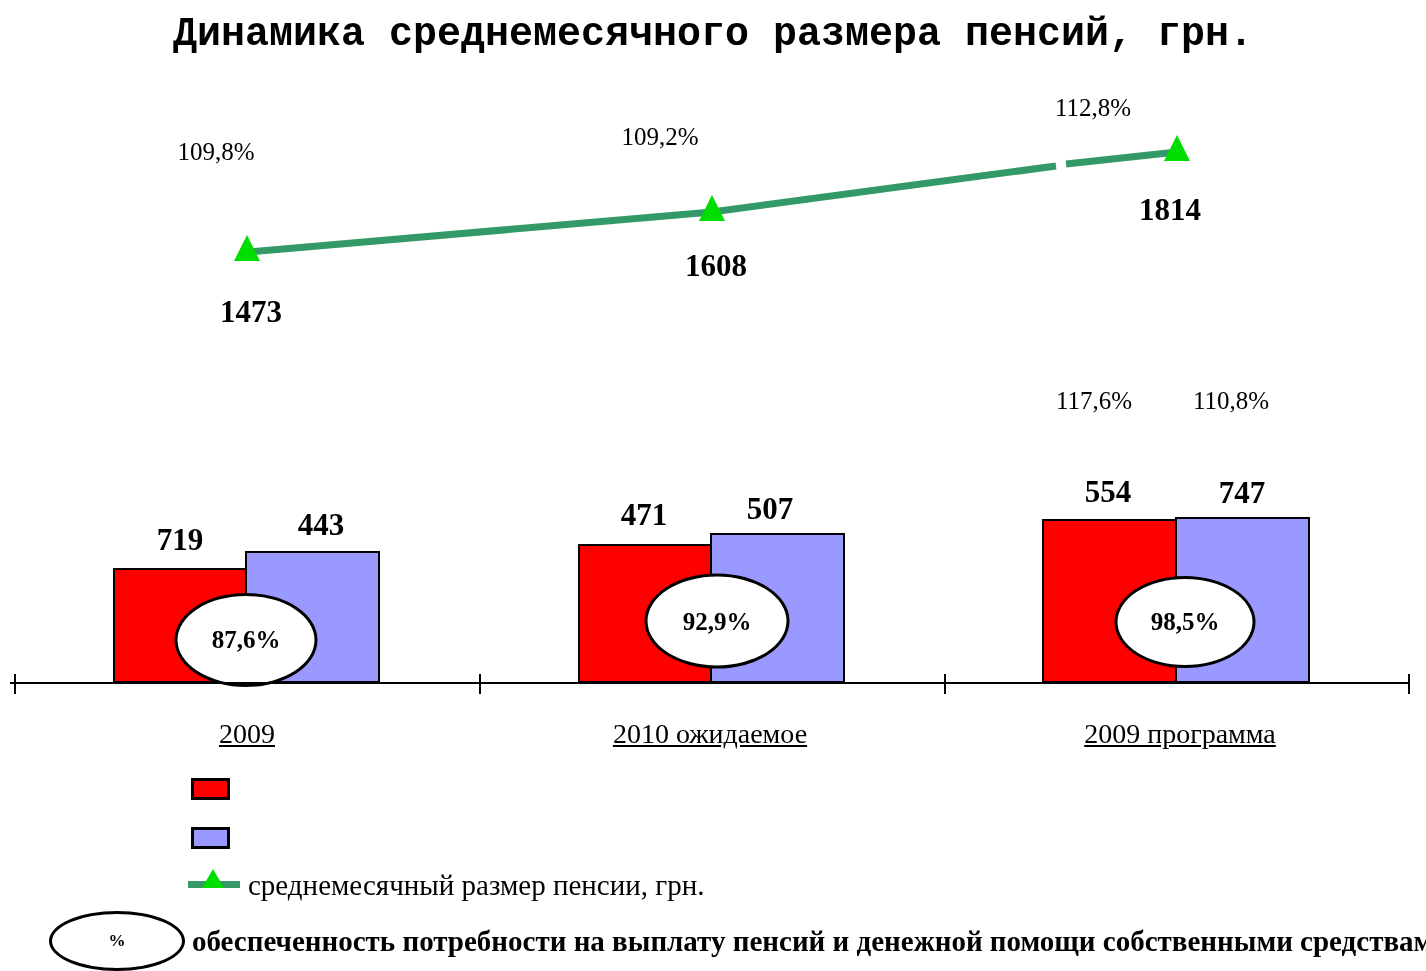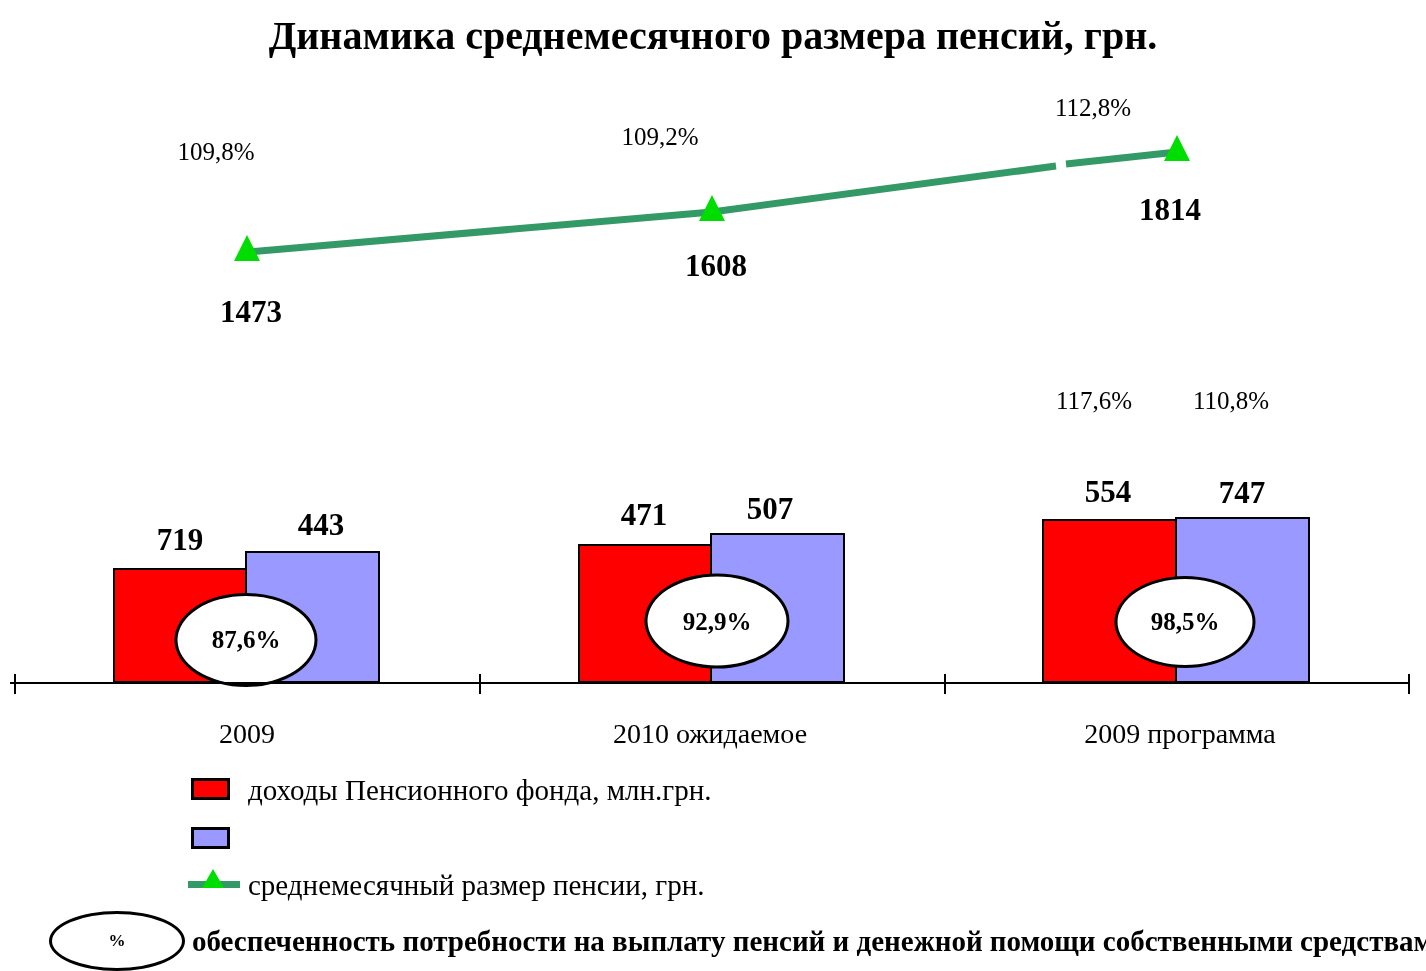--- a/index.html
+++ b/index.html
@@ -1,25 +1,25 @@
 <!DOCTYPE html>
 <html><head>
 <meta charset="utf-8">
 <style>
   html,body{margin:0;padding:0;background:#fff;}
   .stage{position:relative;width:1426px;height:971px;background:#ffffff;overflow:hidden;
          font-family:"Liberation Serif", serif;color:#000;}
   .title{position:absolute;top:12px;left:0;width:100%;text-align:center;
-         font-size:40px;font-weight:bold;letter-spacing:0px;}
+         font-size:40px;font-weight:bold;letter-spacing:0px;font-family:Liberation Mono, monospace;}
   .overlay{position:absolute;left:0;top:0;width:1426px;height:971px;pointer-events:none;}
   .gline{stroke-width:7;fill:none;}
   .lbl{position:absolute;white-space:nowrap;}
   .pct{font-weight:normal;font-size:25px;transform:translate(-50%,-50%);}
   .val{font-weight:bold;font-size:31px;transform:translate(-50%,-50%);}
-  .cat{font-size:28px;transform:translate(-50%,-50%);}
+  .cat{font-size:28px;transform:translate(-50%,-50%);text-decoration:underline;}
   .leg{font-size:29px;transform:translateY(-50%);}
   .foot{font-size:29px;font-weight:bold;transform:translateY(-50%);}
   .bar{position:absolute;border:2px solid #000;box-sizing:border-box;}
   .oval{position:absolute;background:#fff;border:3px solid #000;border-radius:50%;
         transform:translate(-50%,-50%);display:flex;align-items:center;justify-content:center;
         font-weight:bold;font-size:25px;}
   .axis{position:absolute;height:2px;background:#000;}
   .tick{position:absolute;width:2px;height:20px;top:674px;background:#000;}
   .swatch{position:absolute;width:39px;height:22px;border:3px solid #000;box-sizing:border-box;}
   .legline{position:absolute;width:52px;height:7px;}
@@ -82,21 +82,20 @@
   <div class="tick" style="left:14px"></div>
   <div class="tick" style="left:479px"></div>
   <div class="tick" style="left:944px"></div>
   <div class="tick" style="left:1408px"></div>
 
   <div class="lbl cat" style="left:247px;top:734px">2009</div>
   <div class="lbl cat" style="left:710px;top:734px">2010 ожидаемое</div>
   <div class="lbl cat" style="left:1180px;top:734px">2009 программа</div>
 
   <div class="swatch" style="left: 191px; top: 778px; background-color: rgb(255, 0, 0);"></div>
-  <div class="lbl leg" style="left:248px;top:790px">доходы Пенсионного фонда, млн.грн.</div>
 
   <div class="swatch" style="left: 191px; top: 827px; background-color: rgb(153, 153, 255);"></div>
 
   <div class="legline" style="left: 188px; top: 881px; background-color: rgb(51, 153, 102);"></div>
   <div class="legtri" style="left: 202px; top: 869px; border-bottom-color: rgb(0, 221, 0);"></div>
   <div class="lbl leg" style="left:248px;top:885px">среднемесячный размер пенсии, грн.</div>
 
   <div class="oval" style="left:117px;top:941px;width:130px;height:54px">
     <span class="pctsym">%</span>
   </div>

